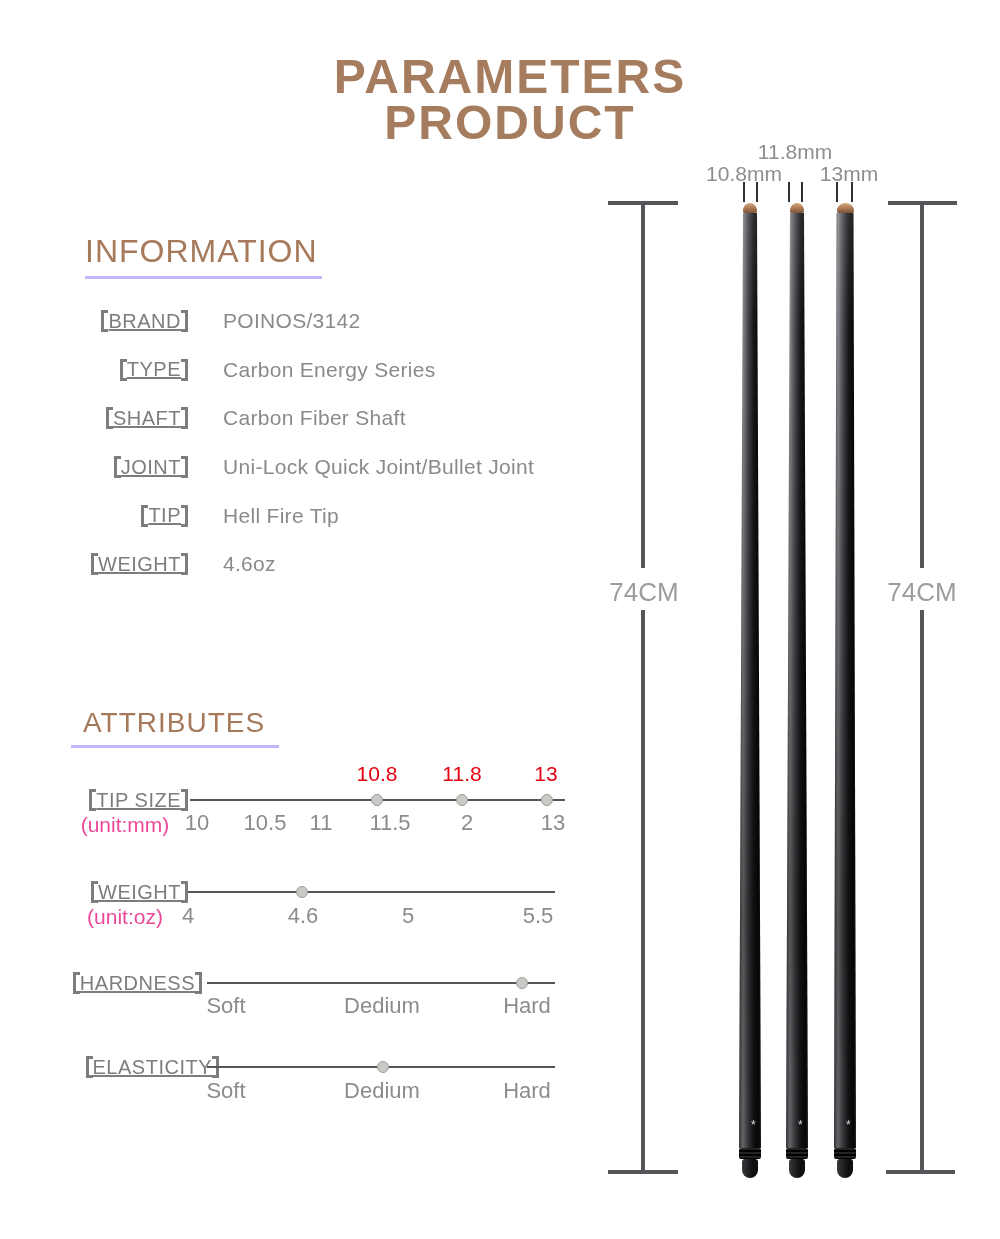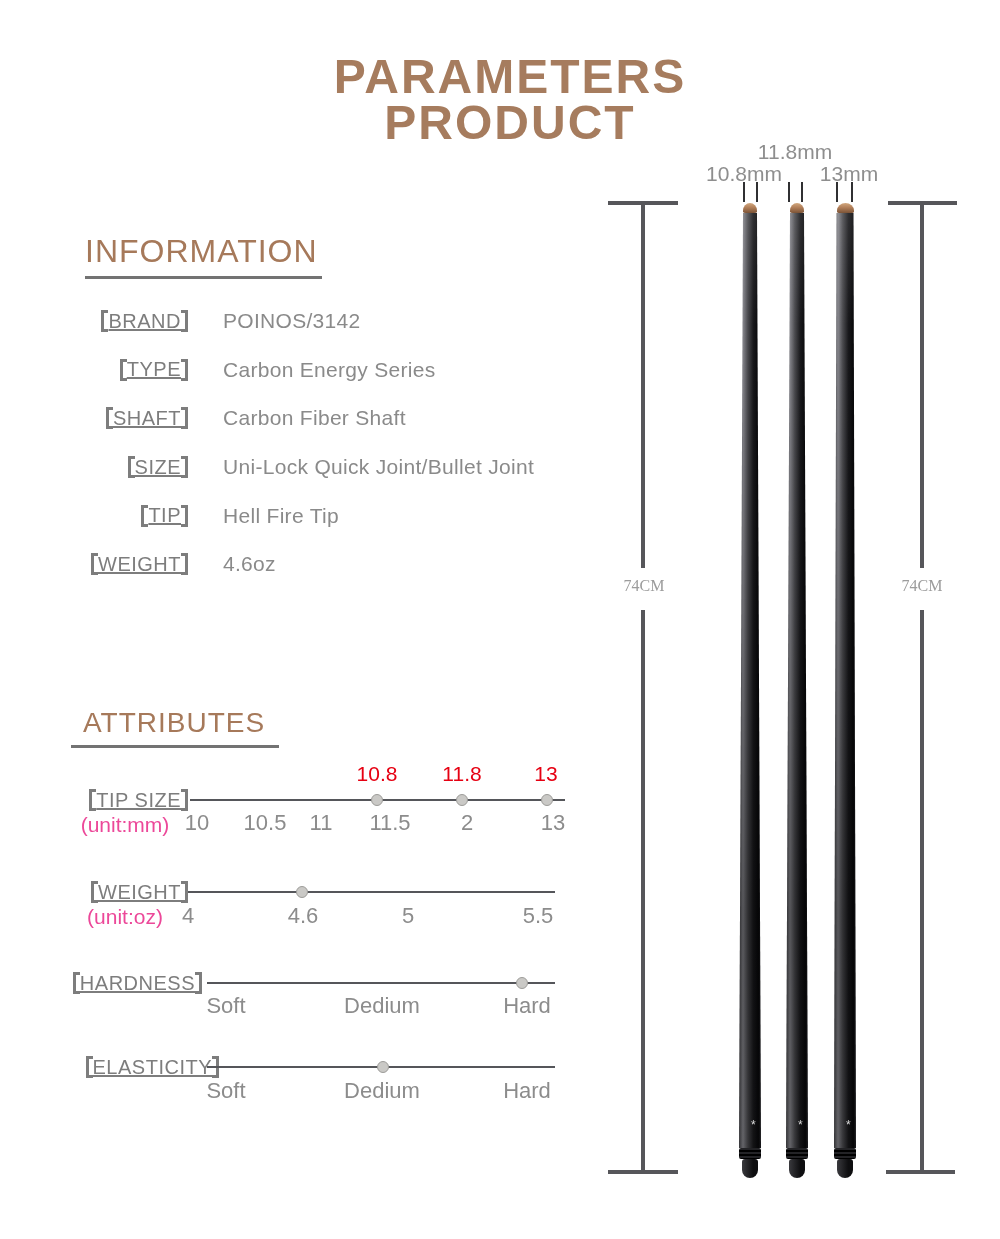--- a/index.html
+++ b/index.html
@@ -5,21 +5,21 @@
   html,body{margin:0;padding:0;background:#ffffff;}
   body{width:1000px;height:1239px;font-family:"Liberation Sans",sans-serif;}
   #canvas{position:relative;width:1000px;height:1239px;overflow:hidden;background:#fff;}
   .abs{position:absolute;}
 
   
   .page-title{left:280px;top:54px;width:460px;text-align:center;color:#a67c5e;
     font-size:48px;font-weight:bold;letter-spacing:2px;line-height:46px;}
 
   
-  .sec-head{color:#a6795a;display:inline-block;border-bottom:3px solid #737373;
+  .sec-head{color:#a6795a;display:inline-block;border-bottom:3px solid #c4b5fd;
     padding:0 10px 6px 0;letter-spacing:1px;}
   .sec-head.info{left:85px;top:233px;font-size:32px;padding-right:4px;}
   .sec-head.attr{left:71px;top:707px;font-size:28px;padding:0 14px 6px 12px;}
 
   
   .info-rows{left:85px;top:297px;width:520px;}
   .info-row{display:flex;align-items:center;height:48.6px;}
   .lab-block{display:flex;justify-content:flex-end;align-items:center;color:#7d7d7d;text-decoration:underline;}
   .info-row .lab-block{width:103px;}
   .lab-txt{font-size:20px;letter-spacing:0.5px;}
@@ -32,21 +32,21 @@
   .attr-label{color:#7d7d7d;height:24px;}
   .attr-unit{color:#ec4899;font-size:21px;text-align:center;}
   .sline{position:absolute;height:2px;background:#55565a;}
   .dot{position:absolute;width:12px;height:12px;border-radius:50%;background:#cac9c6;
     border:1px solid #9d9c99;box-sizing:border-box;transform:translate(-50%,-50%);}
   .red-val{position:absolute;transform:translateX(-50%);color:#e60012;font-size:21px;white-space:nowrap;}
   .scale-val{position:absolute;transform:translateX(-50%);color:#8c8c8c;font-size:22px;white-space:nowrap;}
 
   
   .mline{position:absolute;background:#56565a;}
-  .len-label{position:absolute;transform:translateX(-50%);color:#9c9c9c;font-size:16px;white-space:nowrap;font-family:Liberation Serif, serif;}
+  .len-label{position:absolute;transform:translateX(-50%);color:#9c9c9c;font-size:26px;white-space:nowrap;}
   .tip-label{position:absolute;transform:translateX(-50%);color:#8e8e8e;font-size:21px;white-space:nowrap;}
   .tickmark{position:absolute;width:2px;height:20px;background:#303032;}
 
   
   .shaft{position:absolute;top:203px;width:24px;display:flex;flex-direction:column;align-items:center;}
   .cue-tip{height:10px;border-radius:50% 50% 20% 20%/75% 75% 15% 15%;
     background:linear-gradient(180deg,#d2a87f 0%,#b2805a 45%,#7b5336 100%);}
   .cue-body{width:22px;height:935px;
     clip-path:polygon(calc(50% - var(--tw)) 0,calc(50% + var(--tw)) 0,100% 100%,0 100%);
     background:
@@ -91,21 +91,21 @@
       <span class="lab-block">
           <span class="bk l"></span>
           <span class="lab-txt">SHAFT</span>
           <span class="bk r"></span>
         </span>
       <span class="info-val">Carbon Fiber Shaft</span>
     </div>
     <div class="info-row">
       <span class="lab-block">
           <span class="bk l"></span>
-          <span class="lab-txt">SIZE</span>
+          <span class="lab-txt">JOINT</span>
           <span class="bk r"></span>
         </span>
       <span class="info-val">Uni-Lock Quick Joint/Bullet Joint</span>
     </div>
     <div class="info-row">
       <span class="lab-block">
           <span class="bk l"></span>
           <span class="lab-txt">TIP</span>
           <span class="bk r"></span>
         </span>

